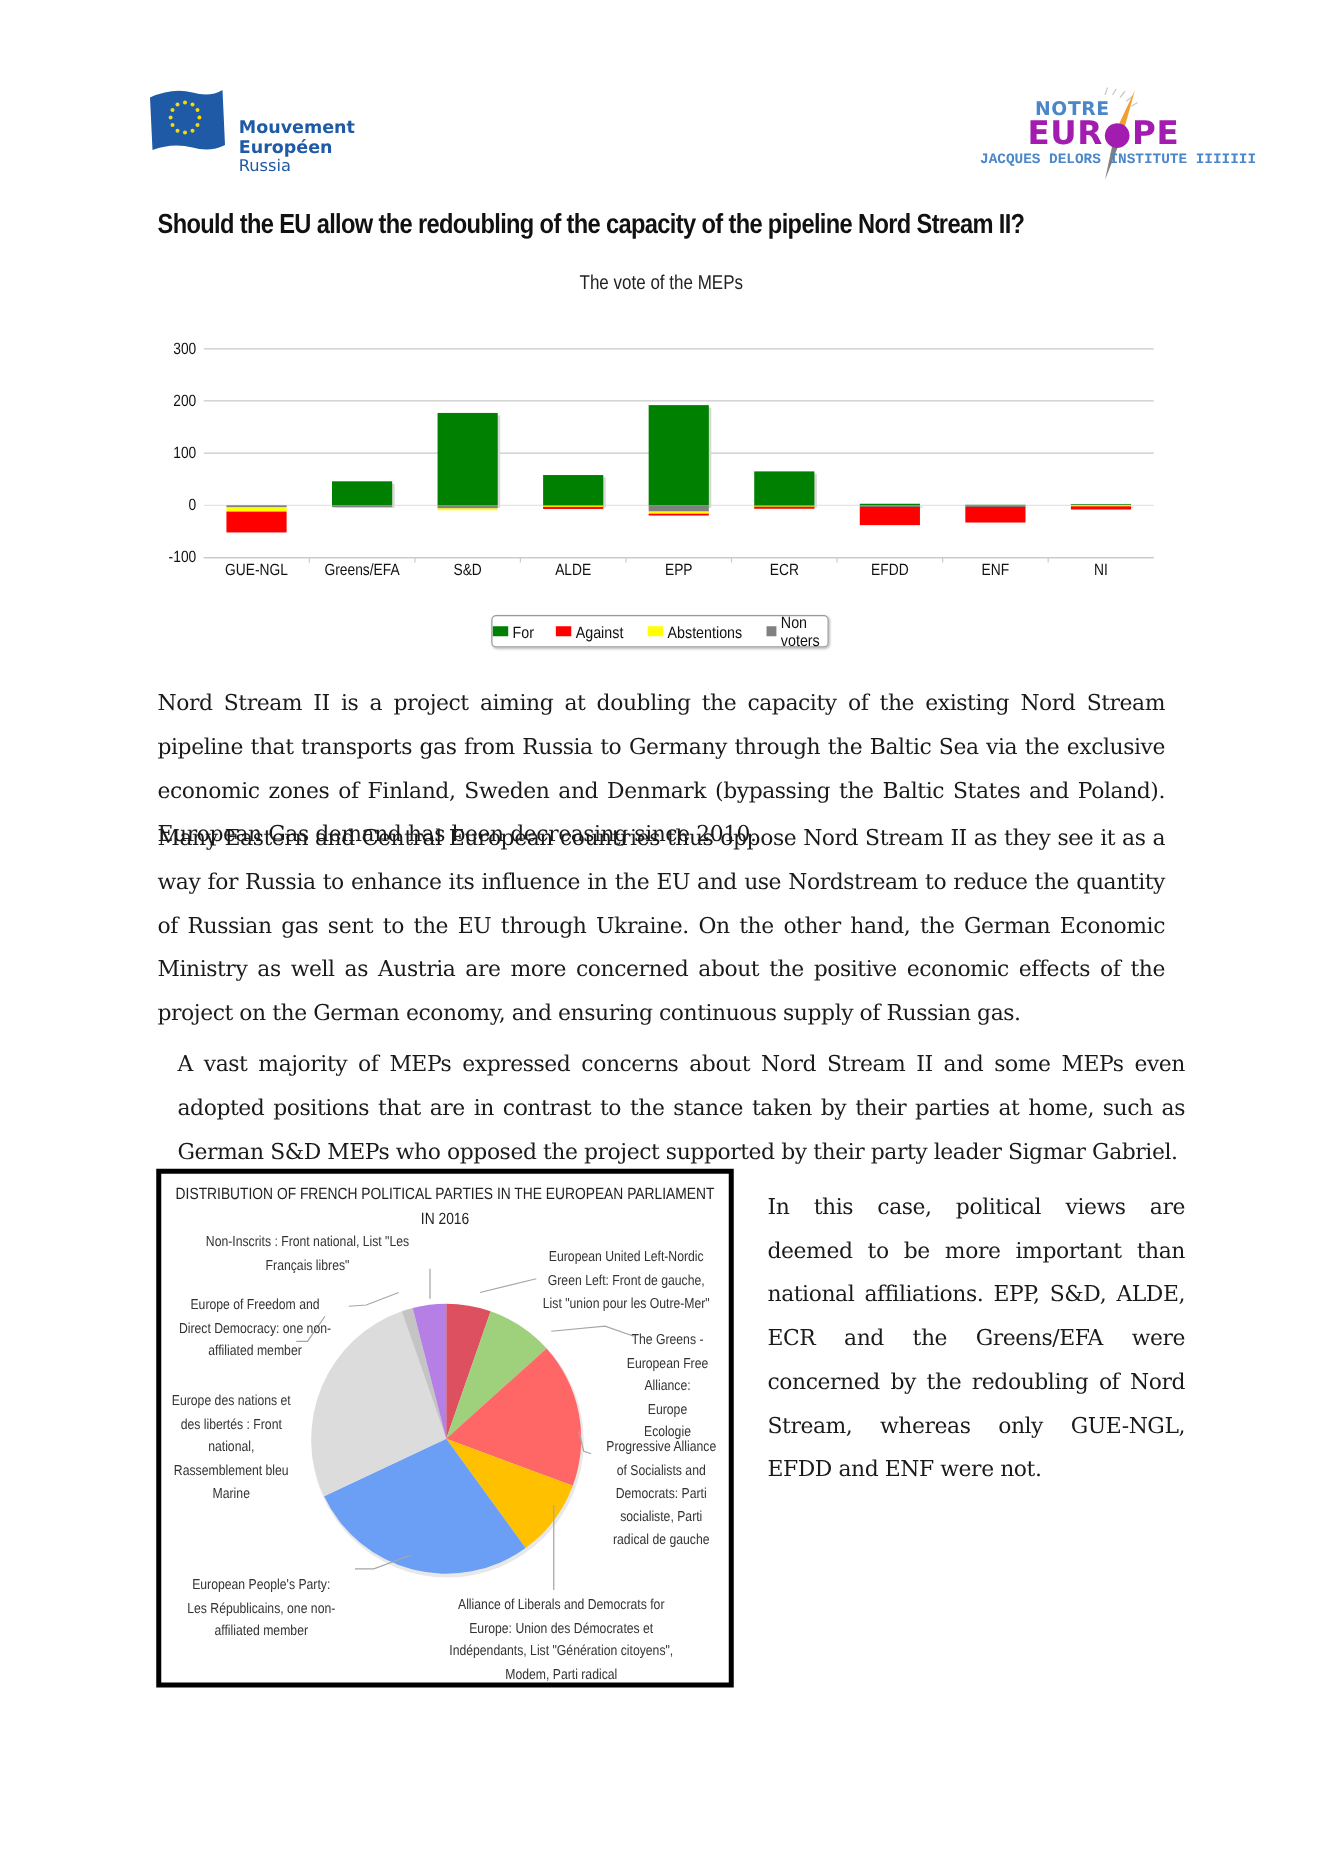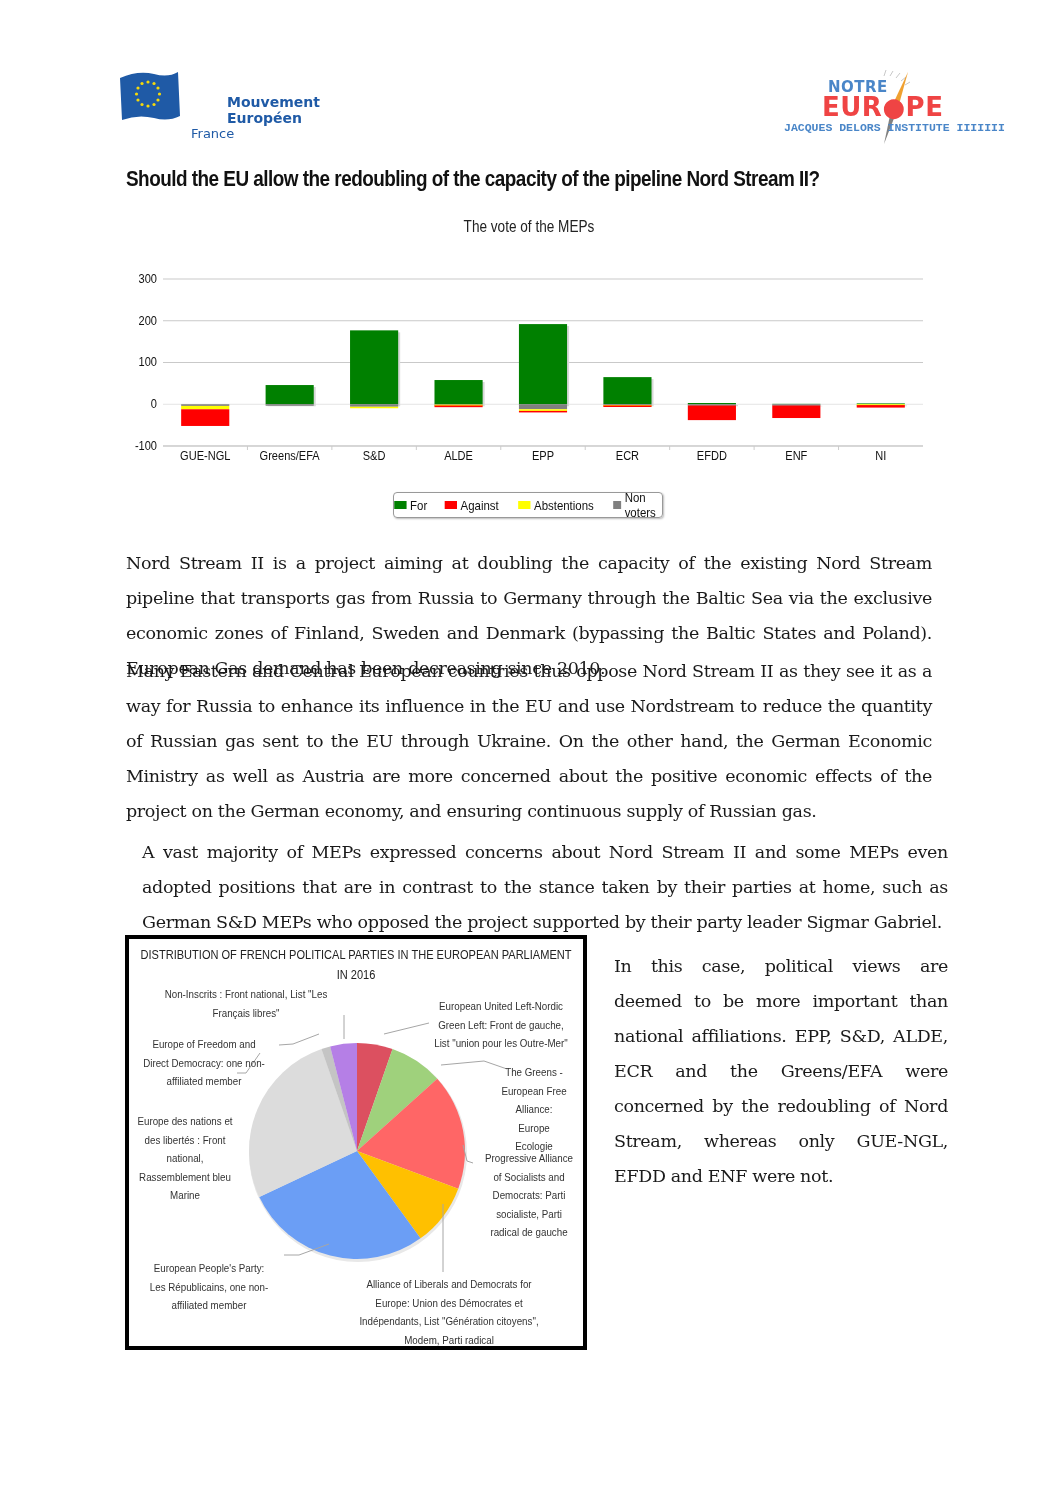--- a/index.html
+++ b/index.html
@@ -2,25 +2,25 @@
 <html><head>
 <meta charset="utf-8">
 <style>
   html, body { margin: 0; padding: 0; background: #ffffff; }
   body { width: 1058px; height: 1497px; position: relative; overflow: hidden; font-family: "DejaVu Serif", serif; color: #111; }
   .abs { position: absolute; }
   
   #logo-left { left: 118px; top: 68px; width: 200px; height: 80px; }
   #logo-left .flag { position: absolute; left: 0; top: 2px; width: 62px; height: 52px; }
   #logo-left .txt { position: absolute; left: 73px; top: 26px; font-family: "DejaVu Sans", sans-serif; color: #1f5aa6; line-height: 16px; }
-  #logo-left .txt .b { font-weight: bold; font-size: 14px; margin-left: 36px; }
+  #logo-left .txt .b { font-weight: bold; font-size: 14px; }
   #logo-left .txt .n { font-size: 13px; }
   #logo-right { left: 780px; top: 66px; width: 210px; height: 84px; }
   #logo-right .notre { position: absolute; left: 48px; top: 12px; font-family: "DejaVu Sans", sans-serif; font-weight: bold; color: #4a86c8; font-size: 15px; letter-spacing: 0.5px; text-align: center; }
-  #logo-right .europe { position: absolute; left: 42px; top: 26px; font-family: "DejaVu Sans", sans-serif; font-weight: bold; color: #ef4444; font-size: 26px; letter-spacing: 0.5px; }
+  #logo-right .europe { position: absolute; left: 42px; top: 26px; font-family: "DejaVu Sans", sans-serif; font-weight: bold; color: #a21caf; font-size: 26px; letter-spacing: 0.5px; }
   #logo-right .jdi { position: absolute; left: 4px; top: 55px; font-family: Liberation Mono, monospace; font-weight: bold; color: #4a86c8; font-size: 11.5px; letter-spacing: 0px; white-space: nowrap; }
   #logo-right svg { position: absolute; left: 0; top: 0; }
 
   #page-title { left: 126px; top: 166px; width: 820px; font-family: "Liberation Sans", sans-serif; font-weight: bold; font-size: 22px; letter-spacing: -0.6px; transform: scaleX(0.86); transform-origin: left center; color: #111; white-space: nowrap; }
   #chart-subtitle { left: 0; width: 1058px; top: 218px; text-align: center; font-family: "Liberation Sans", sans-serif; font-size: 16px; color: #222; transform: scaleX(0.85); }
 
   #bar-chart { left: 120px; top: 262px; }
   .tick-label, .cat-label { font-family: "Liberation Sans", sans-serif; font-size: 13px; fill: #111; }
 
   #legend { left: 393px; top: 492px; width: 268px; height: 24px; border: 1px solid #999; border-radius: 4px; box-shadow: 1px 1px 2px #bbb; font-family: "Liberation Sans", sans-serif; font-size: 13px; display: flex; align-items: center; justify-content: center; gap: 11px; }
@@ -55,21 +55,21 @@
         <circle cx="24" cy="34.5" r="1.6"></circle>
         <circle cx="20" cy="30" r="1.6"></circle>
       <circle cx="18.5" cy="24" r="1.6"></circle>
         <circle cx="20" cy="18" r="1.6"></circle>
         <circle cx="24" cy="13.5" r="1.6"></circle>
     </g>
   </svg>
   <div class="txt">
     <div class="b">Mouvement</div>
     <div class="b">Européen</div>
-    <div class="n">France</div>
+    <div class="n">Russia</div>
   </div>
 </div>
 
 <div id="logo-right" class="abs">
   <svg width="210" height="84">
     <g stroke="#c8c8c8" stroke-width="1">
       <line x1="104" y1="10" x2="106" y2="4"></line>
         <line x1="110" y1="10" x2="113" y2="5"></line>
         <line x1="116" y1="12" x2="120" y2="7"></line>
       <line x1="121" y1="15" x2="126" y2="11"></line>

